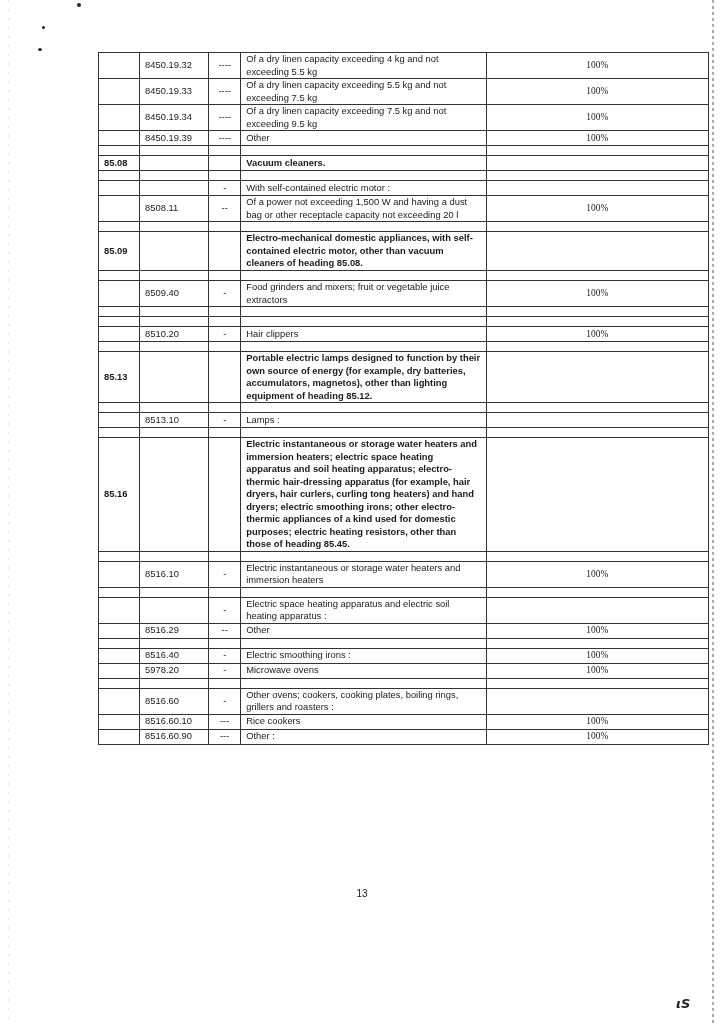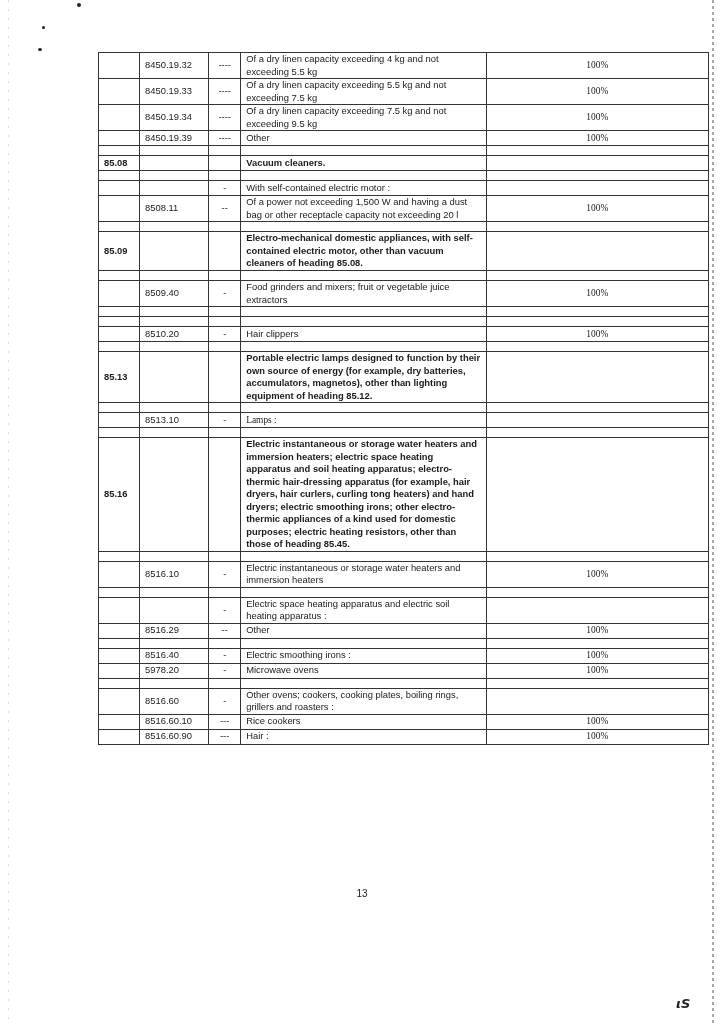--- a/index.html
+++ b/index.html
@@ -192,21 +192,21 @@
         <td></td>
         <td></td>
         <td></td>
         <td></td>
         <td></td>
       </tr>
       <tr>
         <td class="heading" style="height: 14px;"></td>
         <td class="code" style="height: 14px;">8513.10</td>
         <td class="dash" style="height: 14px;">-</td>
-        <td class="desc" style="height: 14px; font-family: Liberation Serif, serif;">Lamps :</td>
+        <td class="desc" style="height: 14px;">Lamps :</td>
         <td class="rate" style="height: 14px;"></td>
       </tr>
       <tr class="spacer">
         <td></td>
         <td></td>
         <td></td>
         <td></td>
         <td></td>
       </tr>
       <tr>
@@ -290,20 +290,20 @@
         <td class="heading" style="height: 14px;"></td>
         <td class="code" style="height: 14px;">8516.60.10</td>
         <td class="dash" style="height: 14px;">---</td>
         <td class="desc" style="height: 14px;">Rice cookers</td>
         <td class="rate" style="height: 14px;">100%</td>
       </tr>
       <tr>
         <td class="heading" style="height: 14px;"></td>
         <td class="code" style="height: 14px;">8516.60.90</td>
         <td class="dash" style="height: 14px;">---</td>
-        <td class="desc" style="height: 14px;">Hair :</td>
+        <td class="desc" style="height: 14px;">Other :</td>
         <td class="rate" style="height: 14px;">100%</td>
       </tr>
     </tbody>
 </table>
 
 <div class="page-number">13</div>
 <div class="initials">ιS</div>
 
 </body></html>

